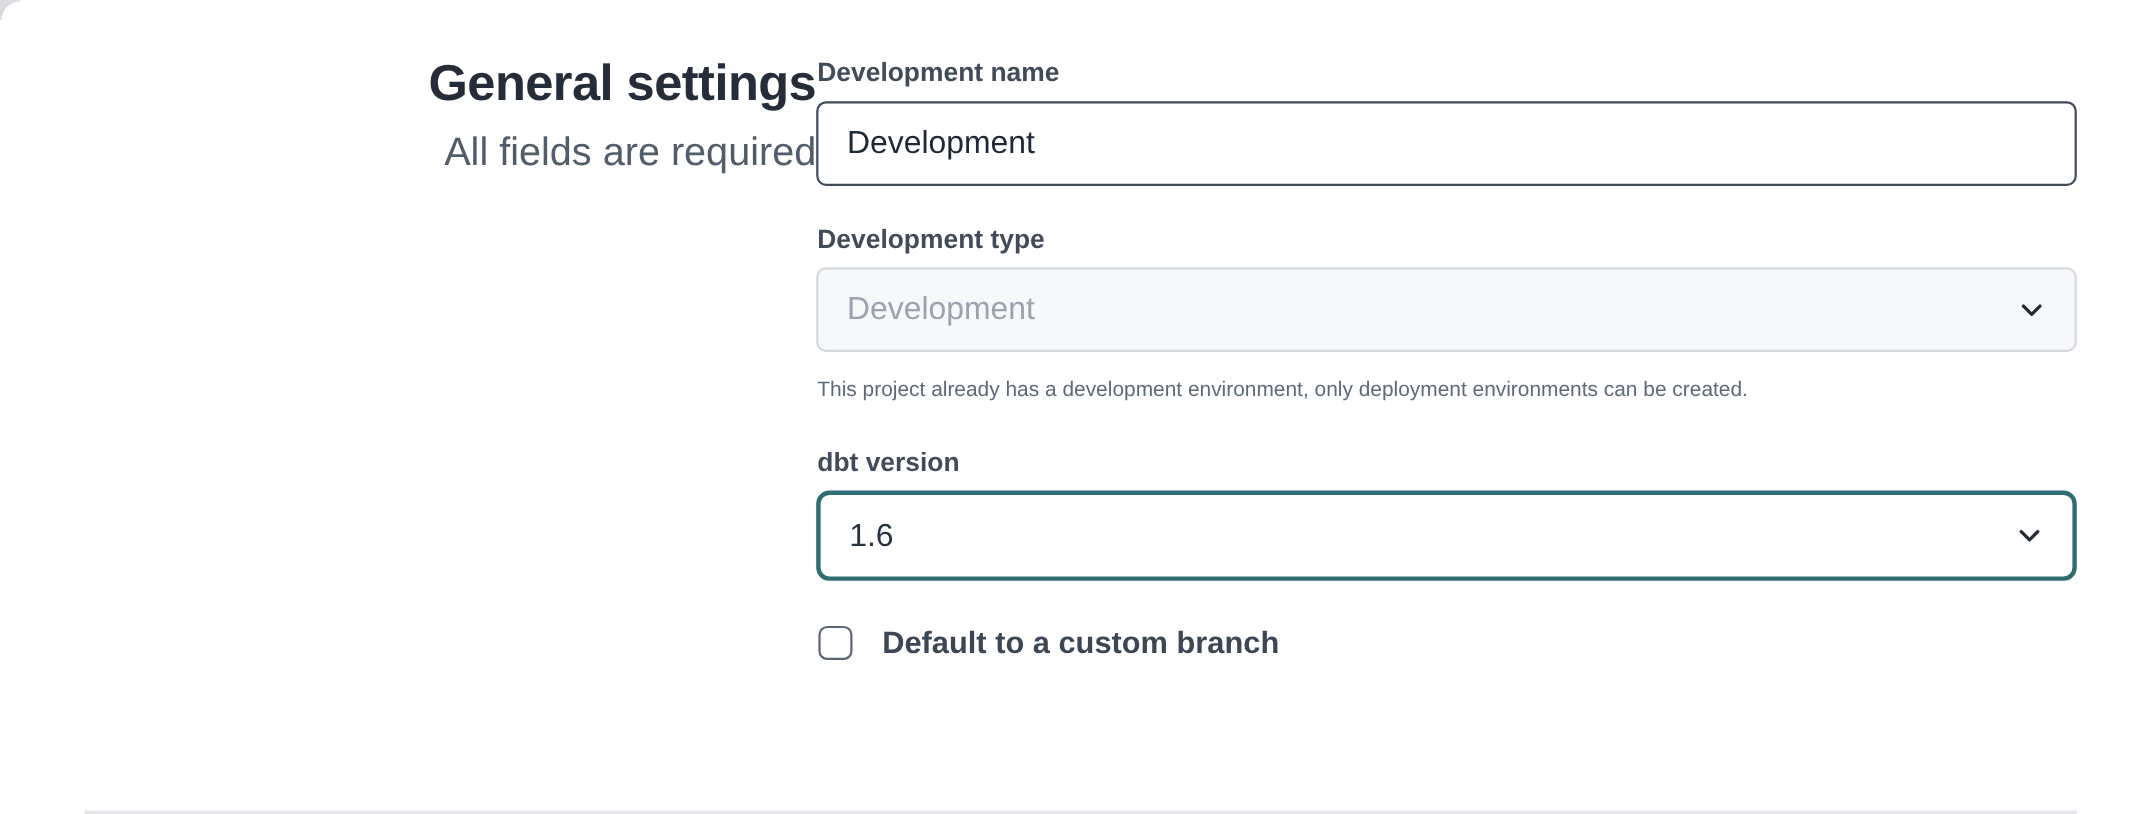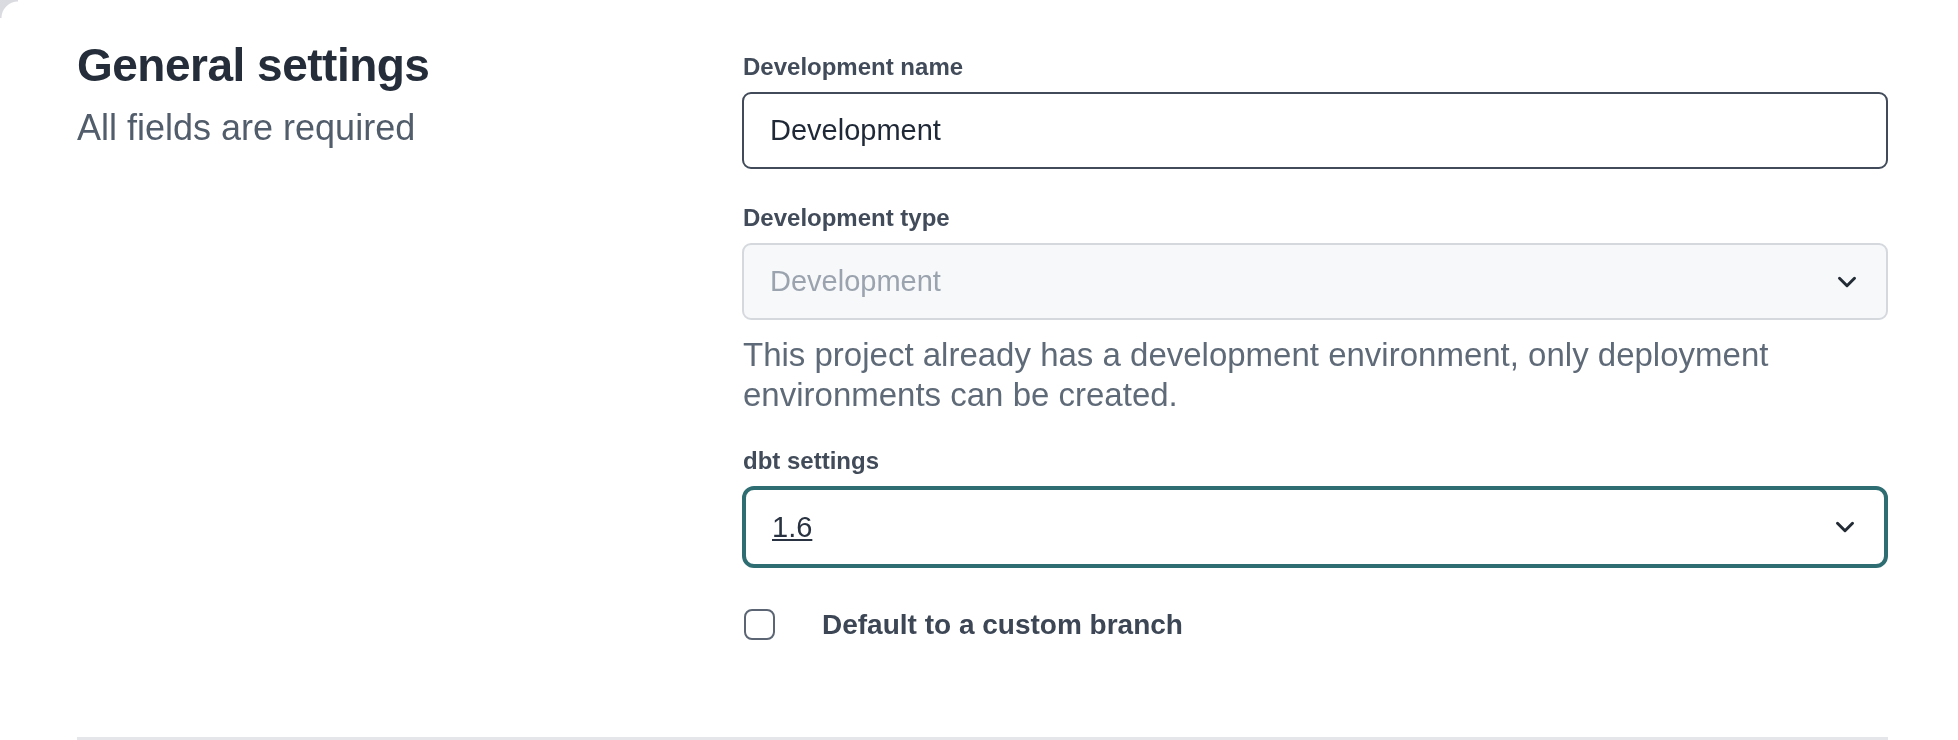--- a/index.html
+++ b/index.html
@@ -14,21 +14,21 @@
     position: absolute; top: 0; left: 0;
     width: 18px; height: 18px;
     background: radial-gradient(circle at 18px 18px, #ffffff 16px, #d9dbe0 17px);
     pointer-events: none;
   }
   .content {
     display: flex;
     padding: 0 70px 0 77px;
     box-sizing: border-box;
   }
-  .left-col { width: 665px; flex: none; padding-top: 38px; box-sizing: border-box; }
+  .left-col { width: 665px; flex: none; padding-top: 48px; box-sizing: border-box; text-align: right; }
   .page-title {
     font-size: 46px; font-weight: 700; color: #242d39;
     margin: 0 0 12px 0; letter-spacing: -0.5px; line-height: 1.2;
   }
   .page-subtitle { font-size: 36px; color: #525d6b; margin: 0; line-height: 1.25; }
 
   .right-col { flex: 1; min-width: 0; padding-top: 52px; }
   .field { margin-bottom: 34px; }
   .field-label {
     display: block; font-size: 24px; font-weight: 700; color: #414b59;
@@ -47,33 +47,32 @@
     font-size: 29px; padding: 0 24px 0 26px;
   }
   .select-disabled {
     height: 77px; background: #f7f8fa;
     border: 2px solid #d5d9de; border-radius: 9px;
     color: #9aa3ae; cursor: default;
   }
   .select-active {
     height: 82px; background: #ffffff;
     border: 4px solid #2e6e73; border-radius: 12px;
-    color: #283240; cursor: pointer; text-decoration: underline;
+    color: #283240; cursor: pointer;
   }
   .chevron { flex: none; display: block; }
   .helper-text {
-    font-size: 33px; color: #5f6a78; line-height: 40px;
+    font-size: 19px; color: #5f6a78; line-height: 40px;
     margin: 15px 0 0 1px;
   }
   .field-env-type { margin-bottom: 31px; }
   .checkbox-row {
     display: flex; align-items: center;
     margin-top: 40px; margin-left: 2px;
     cursor: pointer;
-    gap: 20px;
   }
   .checkbox-box {
     flex: none; width: 31px; height: 31px; box-sizing: border-box;
     background: #ffffff; border: 2.5px solid #5b6573; border-radius: 8px;
   }
   .checkbox-label {
     margin-left: 27px; font-size: 28px; font-weight: 700; color: #3c4654;
     line-height: 1.2;
   }
   .divider {
@@ -105,21 +104,21 @@
       <div class="select select-disabled">
         <span>Development</span>
         <svg class="chevron" width="30" height="30" viewBox="0 0 24 24">
           <path d="M6 9l6 6 6-6" fill="none" stroke="#232b35" stroke-width="2.4" stroke-linecap="round" stroke-linejoin="round"></path>
         </svg>
       </div>
       <p class="helper-text">This project already has a development environment, only deployment environments can be created.</p>
     </div>
 
     <div class="field">
-      <label class="field-label">dbt settings</label>
+      <label class="field-label">dbt version</label>
       <div class="select select-active">
         <span>1.6</span>
         <svg class="chevron" width="30" height="30" viewBox="0 0 24 24">
           <path d="M6 9l6 6 6-6" fill="none" stroke="#232b35" stroke-width="2.4" stroke-linecap="round" stroke-linejoin="round"></path>
         </svg>
       </div>
     </div>
 
     <div class="checkbox-row">
       <span class="checkbox-box"></span>

